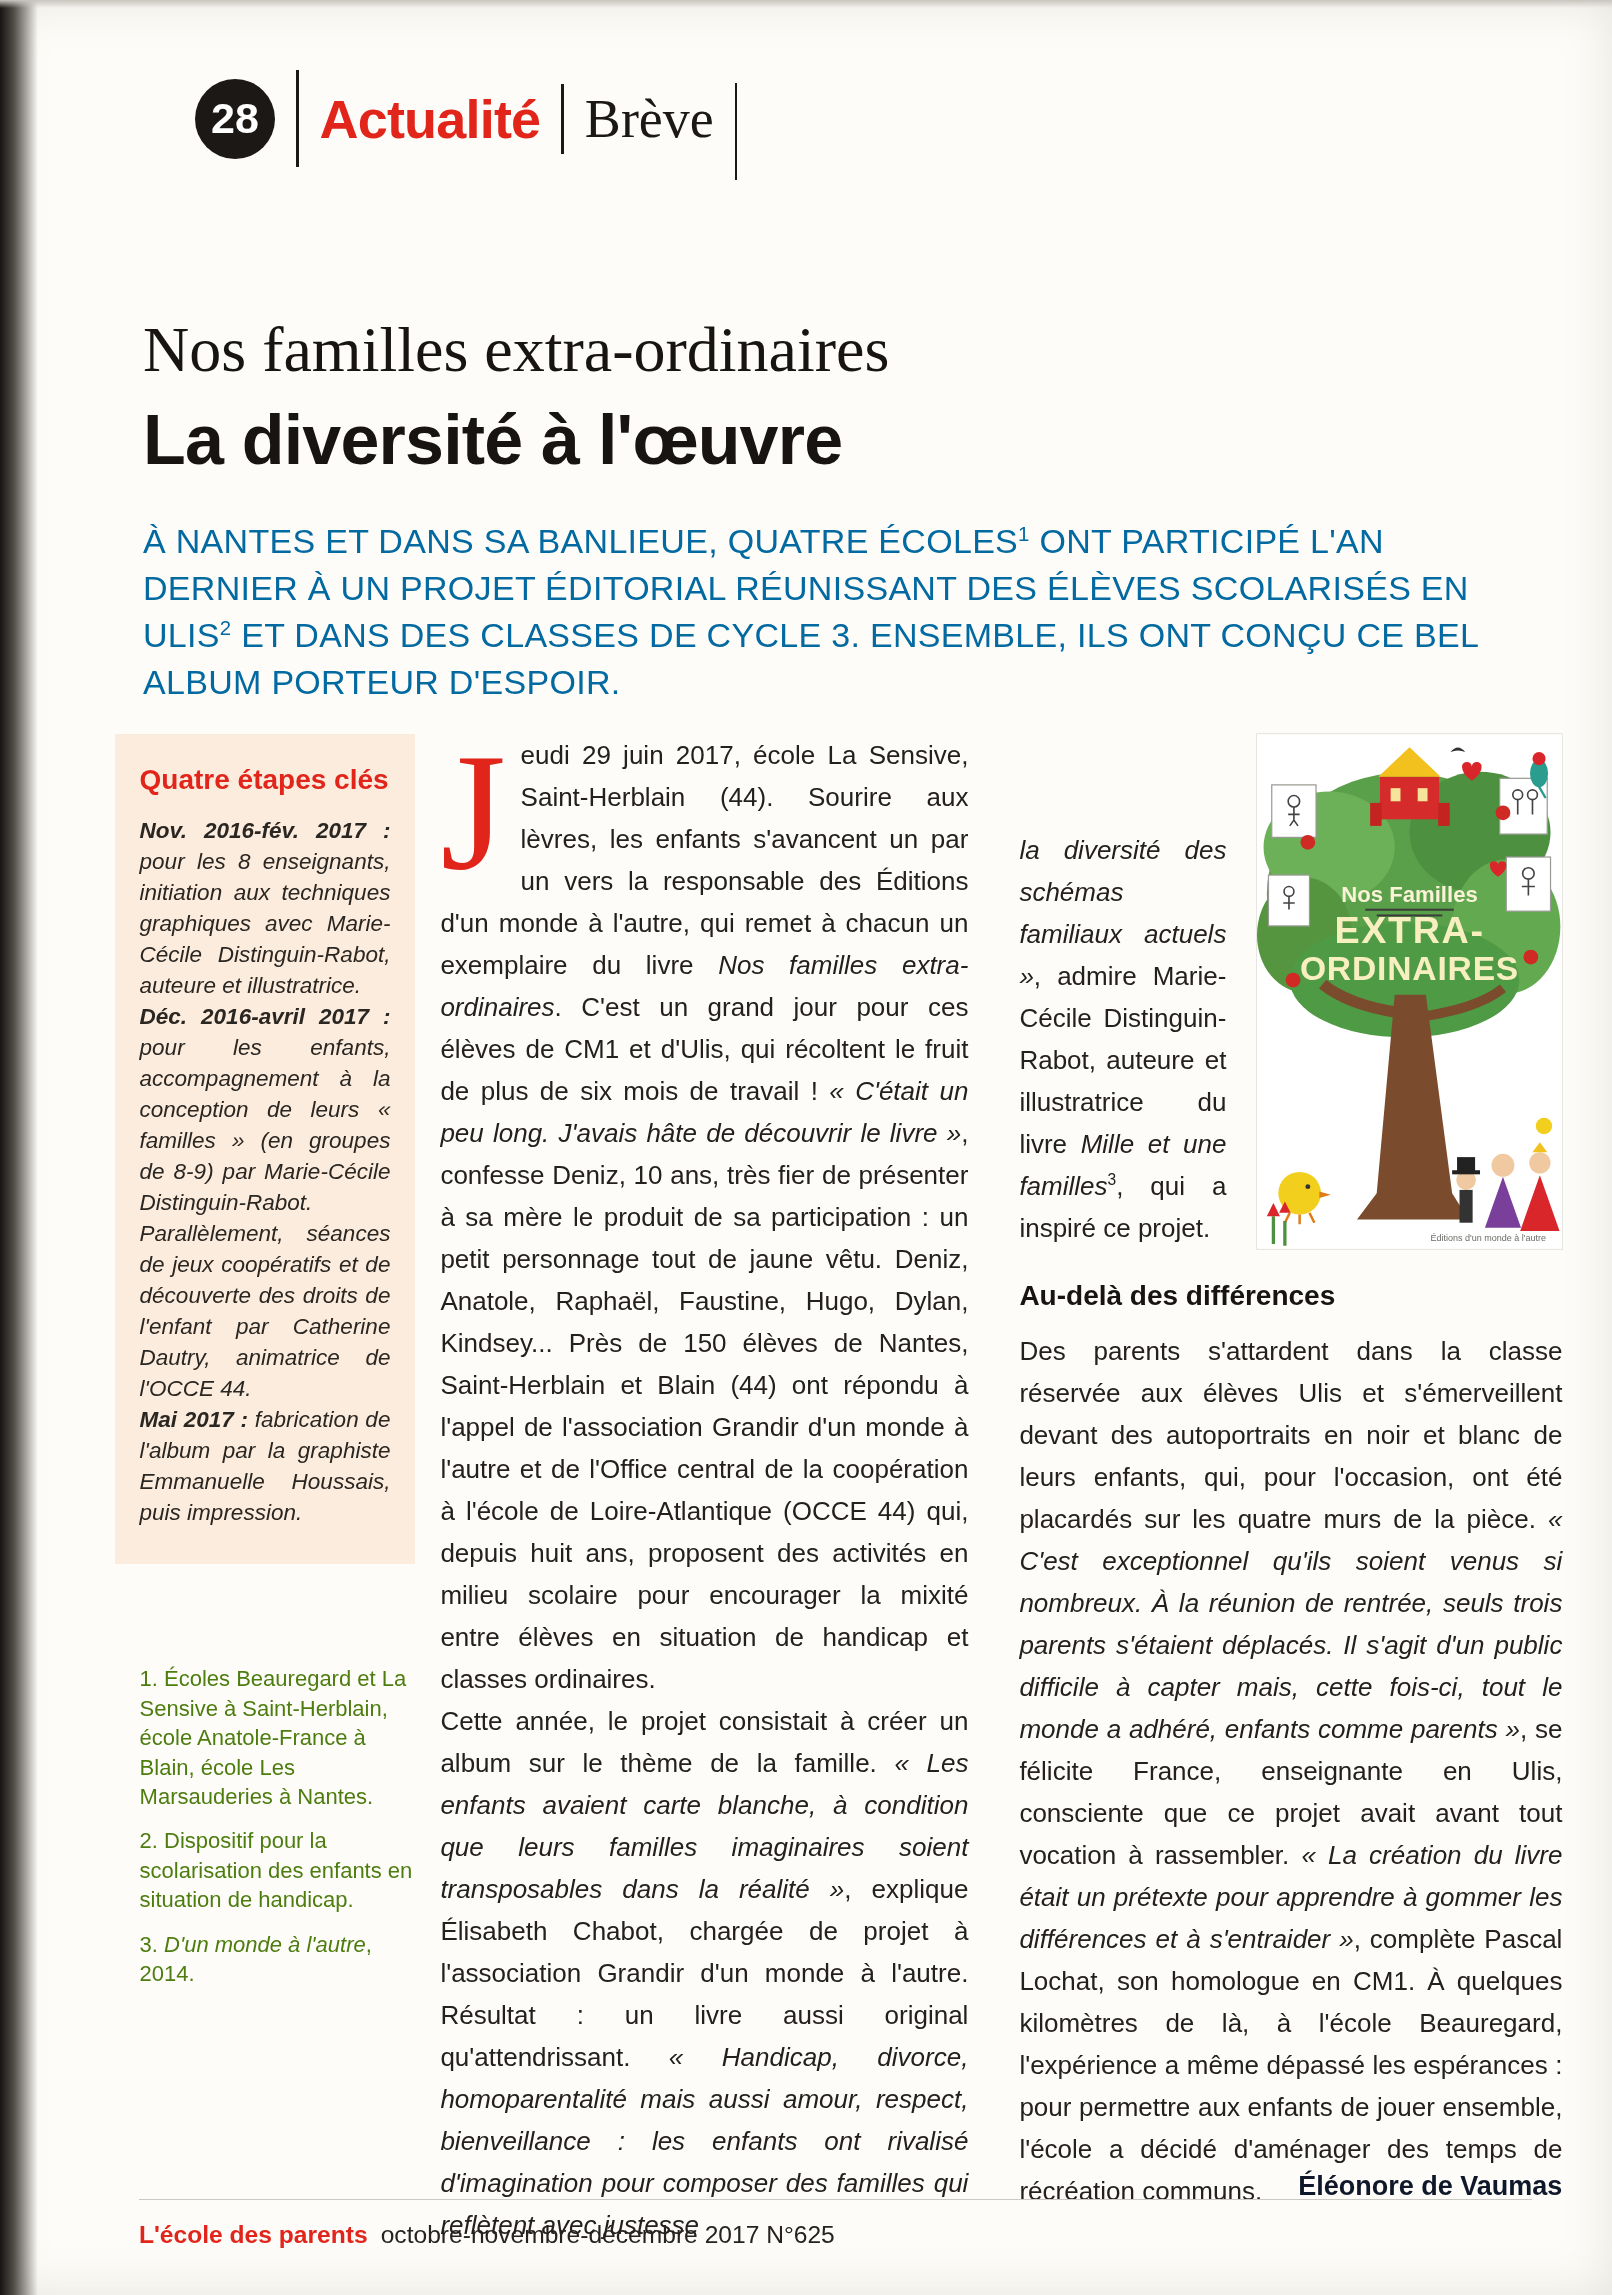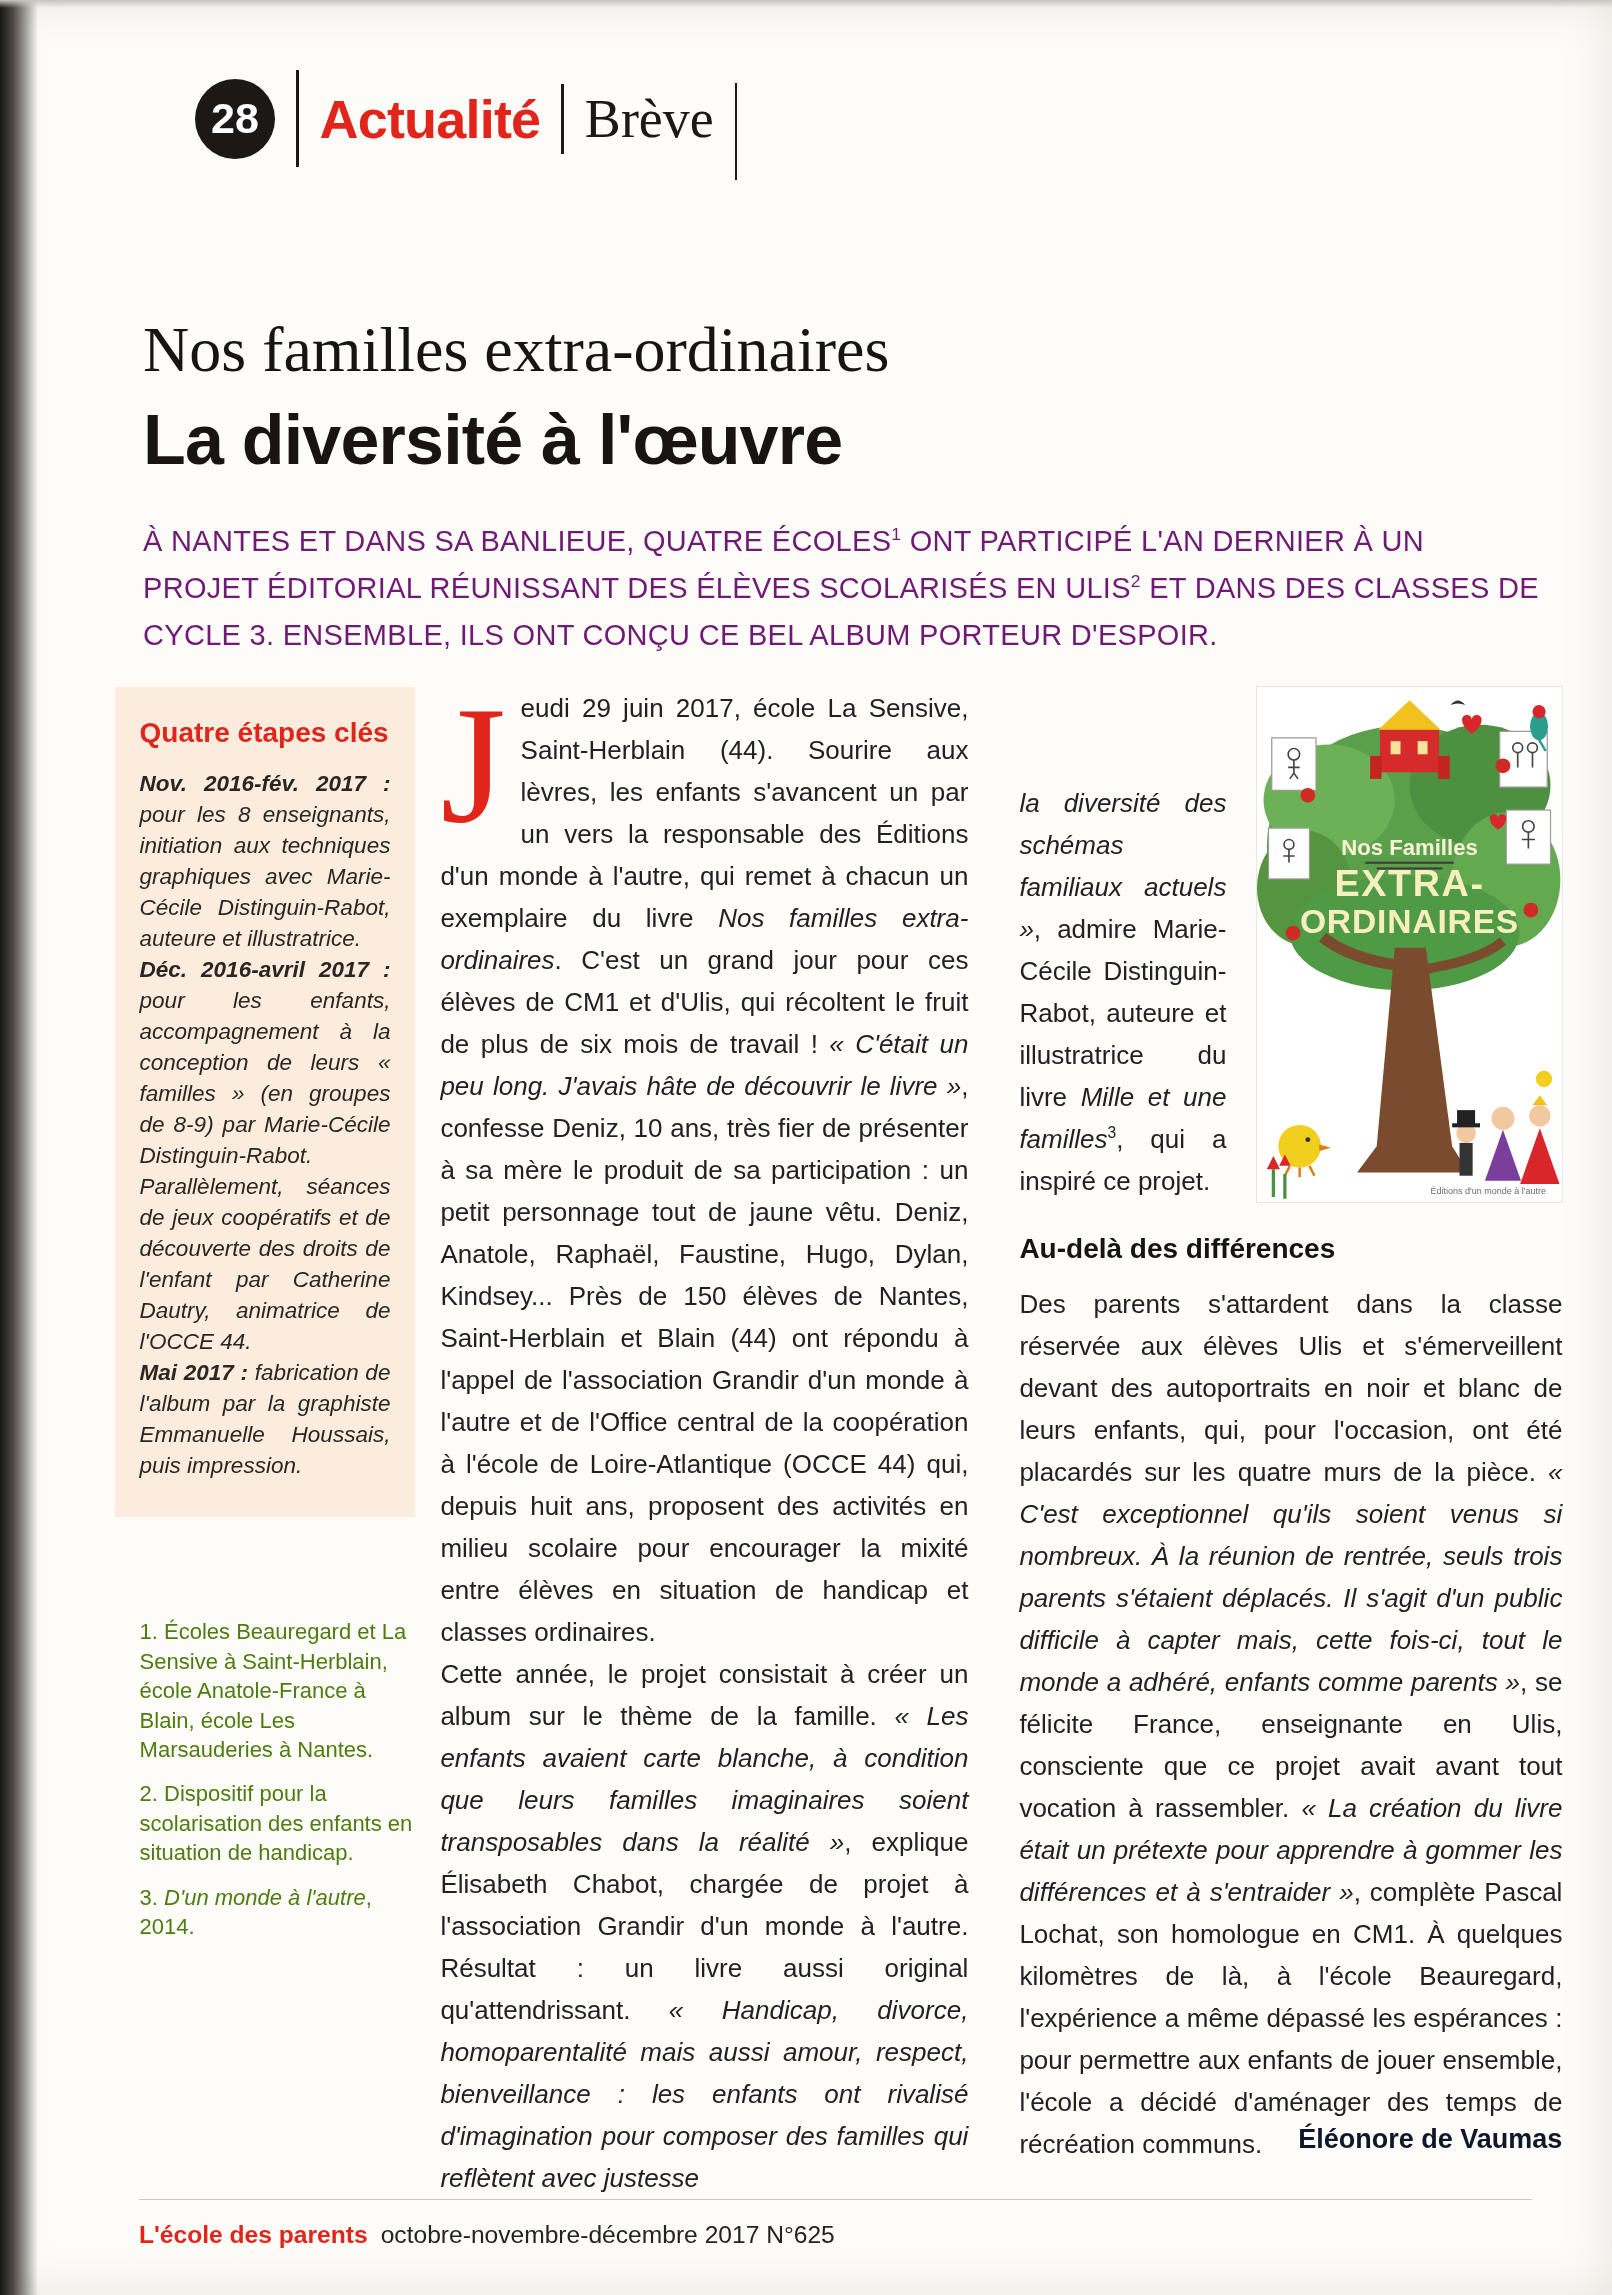--- a/index.html
+++ b/index.html
@@ -40,21 +40,21 @@
   .vline-3 { height:97px; transform:translateY(13px); }
   .section-label { color:#e1251b; font-size:54px; font-weight:700; letter-spacing:-0.8px; }
   .subsection-label { font-family:"Liberation Serif", serif; font-size:54px; color:#1b1816; }
 
   
   .title-block { margin-left:28px; margin-top:146px; }
   .kicker { font-family:"Liberation Serif", serif; font-weight:400; font-size:64px; color:#171412; letter-spacing:0; }
   .main-title { font-size:70px; font-weight:700; color:#171412; letter-spacing:-0.8px; margin-top:13px; }
   .standfirst {
     margin-top:38px; max-width:1397px;
-    font-size:29px; line-height:47px; color:#701a75; letter-spacing:0.3px;
+    font-size:34px; line-height:47px; color:#0369a1; letter-spacing:0.3px;
     text-transform:none;
   }
   .standfirst sup, .body-p sup { font-size:60%; vertical-align:super; line-height:0; }
 
   
   .columns { display:flex; margin-top:28px; align-items:flex-start; }
   .col-left  { width:300px; margin-right:25.4px; flex:none; }
   .col-mid   { width:528px; margin-right:51px; flex:none; }
   .col-right { width:543px; flex:none; }
 

